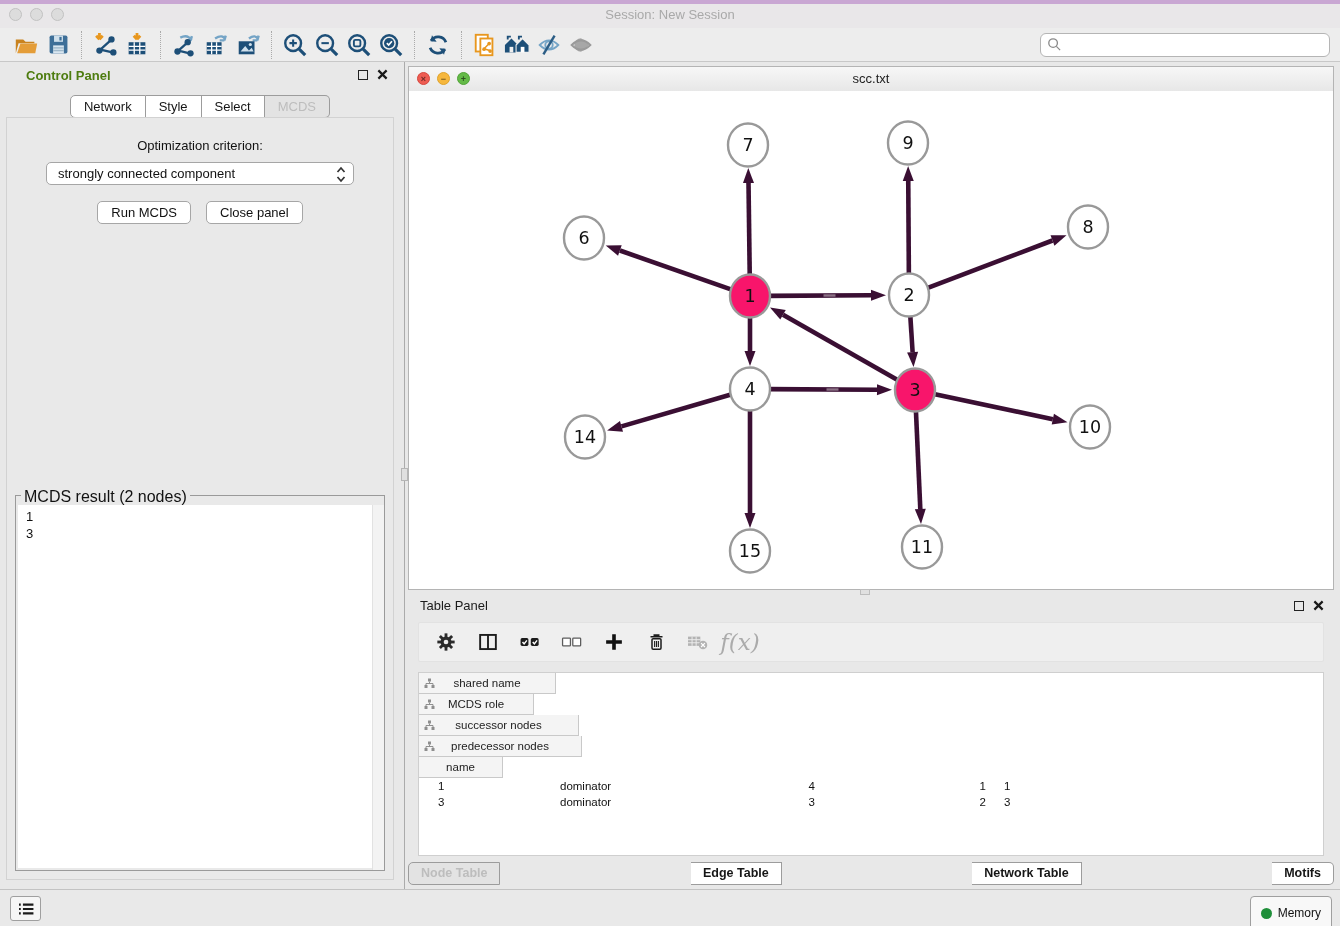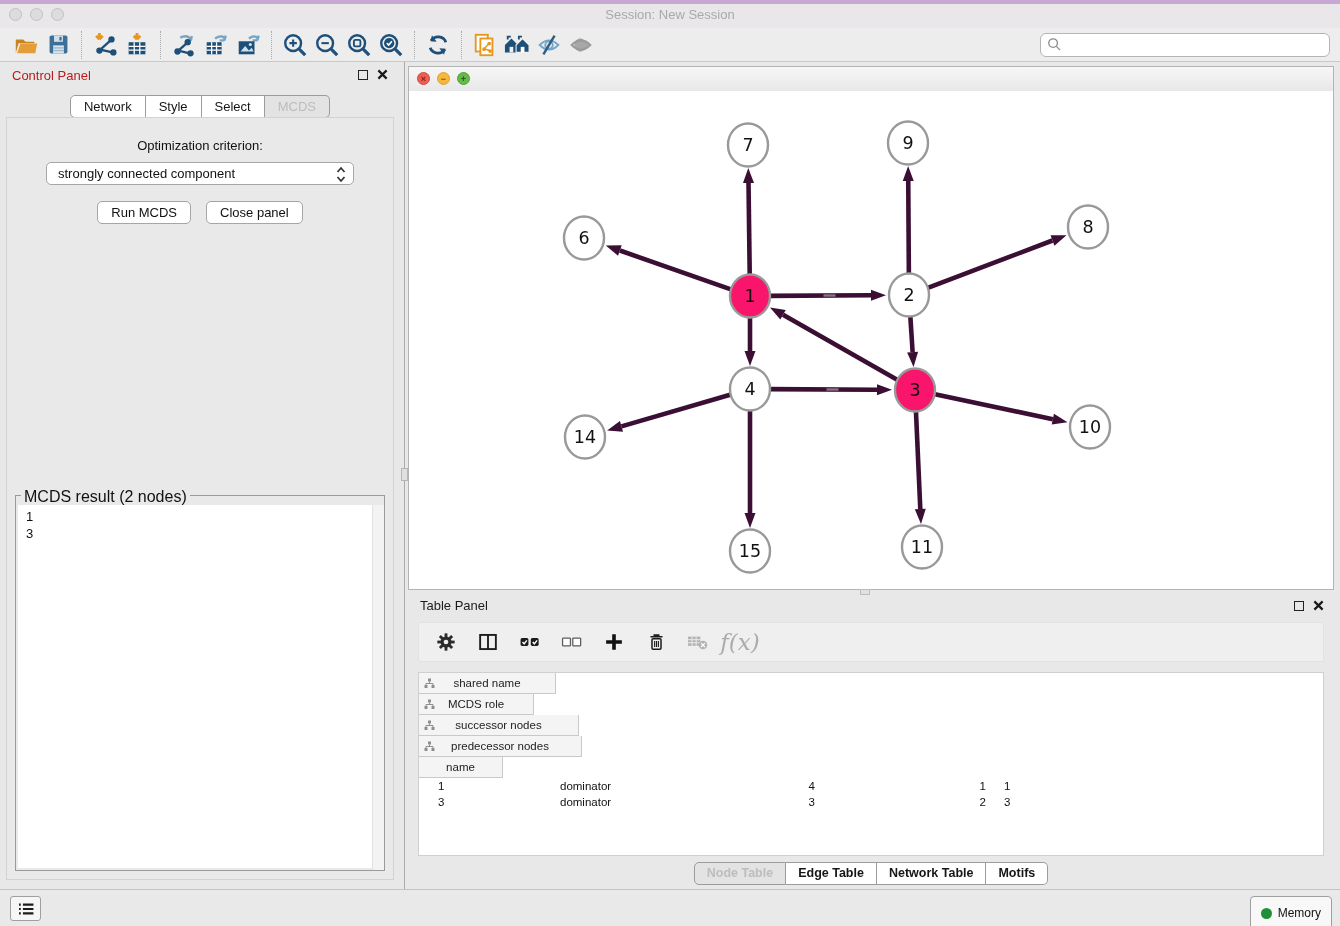--- a/index.html
+++ b/index.html
@@ -15,21 +15,21 @@
   .traffic .light{width:13px;height:13px;border-radius:50%;background:#dcdcdc;border:1px solid #c2c2c2;box-sizing:border-box;}
   .titlebar .apptitle{position:absolute;top:3px;left:0;right:0;text-align:center;font-size:13px;color:#a9a9a9;}
   
   .toolbar{position:absolute;top:28px;left:0;right:0;height:34px;background:#ededed;border-bottom:1px solid #c8c8c8;display:flex;align-items:center;padding:0 10px;box-sizing:border-box;}
   .tb-btn{width:32px;height:30px;display:flex;align-items:center;justify-content:center;flex:0 0 auto;cursor:default;}
   .tb-sep{width:0;height:28px;border-left:1px dotted #aaa;margin:0 7px;flex:0 0 auto;}
   .search{margin-left:auto;width:290px;height:24px;background:#fff;border:1px solid #b5b5b5;border-radius:6px;display:flex;align-items:center;padding-left:6px;box-sizing:border-box;}
   .search input{border:none;outline:none;flex:1;font-size:12px;background:transparent;margin-left:4px;}
   
   .control-panel{position:absolute;left:0;top:62px;width:400px;bottom:36px;}
-  .cp-header{position:absolute;top:6px;left:12px;font-size:13px;color:#b91c1c;}
+  .cp-header{position:absolute;top:6px;left:26px;font-size:13px;color:#4d7c0f;font-weight:bold;}
   .cp-winbtns{position:absolute;top:7px;right:12px;display:flex;gap:9px;align-items:center;}
   .mini-square{width:10px;height:10px;border:1.5px solid #222;box-sizing:border-box;}
   .seg{display:flex;}
   .seg-btn{padding:2px 13px;font-size:13px;color:#161616;background:#fff;border:1px solid #9c9c9c;border-left:none;line-height:17px;cursor:default;white-space:nowrap;}
   .seg-btn:first-child{border-left:1px solid #9c9c9c;border-radius:5px 0 0 5px;}
   .seg-btn:last-child{border-radius:0 5px 5px 0;}
   .seg-btn.seg-active{background:#e3e3e3;color:#bdbdbd;}
   .cp-tabs{position:absolute;top:33px;left:0;right:0;display:flex;justify-content:center;}
   .cp-body{position:absolute;left:6px;right:6px;top:55px;bottom:10px;background:#e9e9e9;border:1px solid #d2d2d2;box-sizing:border-box;}
   .opt-label{margin-top:20px;text-align:center;font-size:13px;color:#111;}
@@ -65,21 +65,21 @@
   .tp-toolbar{position:absolute;left:10px;right:10px;top:26px;height:40px;background:#efefef;border:1px solid #e2e2e2;border-radius:2px;display:flex;align-items:center;gap:16px;padding-left:14px;box-sizing:border-box;}
   .tp-ico{display:flex;align-items:center;justify-content:center;width:26px;height:26px;cursor:default;}
   .fx-glyph{font-family:"DejaVu Serif",serif;font-style:italic;font-size:23px;color:#ababab;}
   .tp-table{position:absolute;left:10px;right:10px;top:76px;bottom:34px;background:#fff;border:1px solid #cfcfcf;box-sizing:border-box;overflow:hidden;}
   .thead{display:flex;flex-direction:column;}
   .th{height:21px;background:#f4f4f4;border-right:1px solid #c9c9c9;border-bottom:1px solid #c9c9c9;box-sizing:border-box;display:flex;align-items:center;font-size:11.5px;color:#222;position:relative;flex:0 0 auto;}
   .th .th-label{flex:1;text-align:center;}
   .th .tree-ico{position:absolute;left:5px;top:5px;}
   .tr{display:flex;height:16px;align-items:center;}
   .td{font-size:11.5px;color:#111;box-sizing:border-box;flex:0 0 auto;white-space:nowrap;overflow:hidden;}
-  .tp-tabs{position:absolute;bottom:5px;left:0;right:0;display:flex;justify-content:center;}
+  .tp-tabs{position:absolute;bottom:5px;left:0;right:0;display:flex;justify-content:space-between;}
   .tp-tabs .seg-btn{font-weight:bold;font-size:12.5px;padding:2px 12px;}
   
   .statusbar{position:absolute;left:0;right:0;bottom:0;height:36px;background:#e9e9e9;border-top:1px solid #c3c3c3;}
   .sb-left{position:absolute;left:10px;top:6px;width:29px;height:23px;background:#f6f6f6;border:1px solid #9f9f9f;border-radius:3px;display:flex;align-items:center;justify-content:center;cursor:default;}
   .memory-btn{position:absolute;right:8px;top:6px;height:34px;background:#f8f8f8;border:1px solid #9f9f9f;border-radius:4px;display:flex;align-items:center;gap:6px;padding:10px 10px;font-size:12px;color:#111;cursor:default;box-sizing:border-box;}
   .mem-dot{width:11px;height:11px;border-radius:50%;background:#1f8f3a;}
   svg{display:block;}
 </style>
 </head>
 <body>
@@ -276,20 +276,21 @@
   <div class="vgrip"></div>
 </div>
 
 <div class="netwin">
   <div class="win-titlebar">
     <div class="win-lights">
       <div class="wlight wl-close">×</div>
       <div class="wlight wl-min">−</div>
       <div class="wlight wl-max">+</div>
     </div>
+    <div class="win-title">scc.txt</div>
   </div>
   <div class="win-canvas">
     <svg id="graph-svg" class="graph-svg" width="924" height="498" viewBox="409 92 924 498">
         <line x1="749.7616103135153" y1="279.00157867041173" x2="748.503267115912" y2="183.996667251353" stroke="#3a0f33" stroke-width="4.6"></line>
         <polygon points="748.3046090438414,168.99798281002944 754.0027847443972,183.92382595826047 743.0037494874267,184.0695085444455" fill="#3a0f33"></polygon>
         <line x1="733.0073602418329" y1="291.0628126146163" x2="619.873350600575" y2="251.5340622580322" stroke="#3a0f33" stroke-width="4.6"></line>
         <polygon points="605.7128174687691,246.5864061035458 621.6874911905534,246.34186677637004 618.0592100105966,256.72625773969435" fill="#3a0f33"></polygon>
         <line x1="767.9996440119849" y1="296.88679469174855" x2="871.0007515302541" y2="296.23898898408646" stroke="#3a0f33" stroke-width="4.6"></line>
         <polygon points="886.0004548735749,296.1446512272102 871.0353420411087,301.7388802099707 870.9661610193995,290.7390977582022" fill="#3a0f33"></polygon>
         <rect x="823.5" y="295.3" width="12" height="2.4" fill="#b9a8b4" opacity="0.65"></rect>

